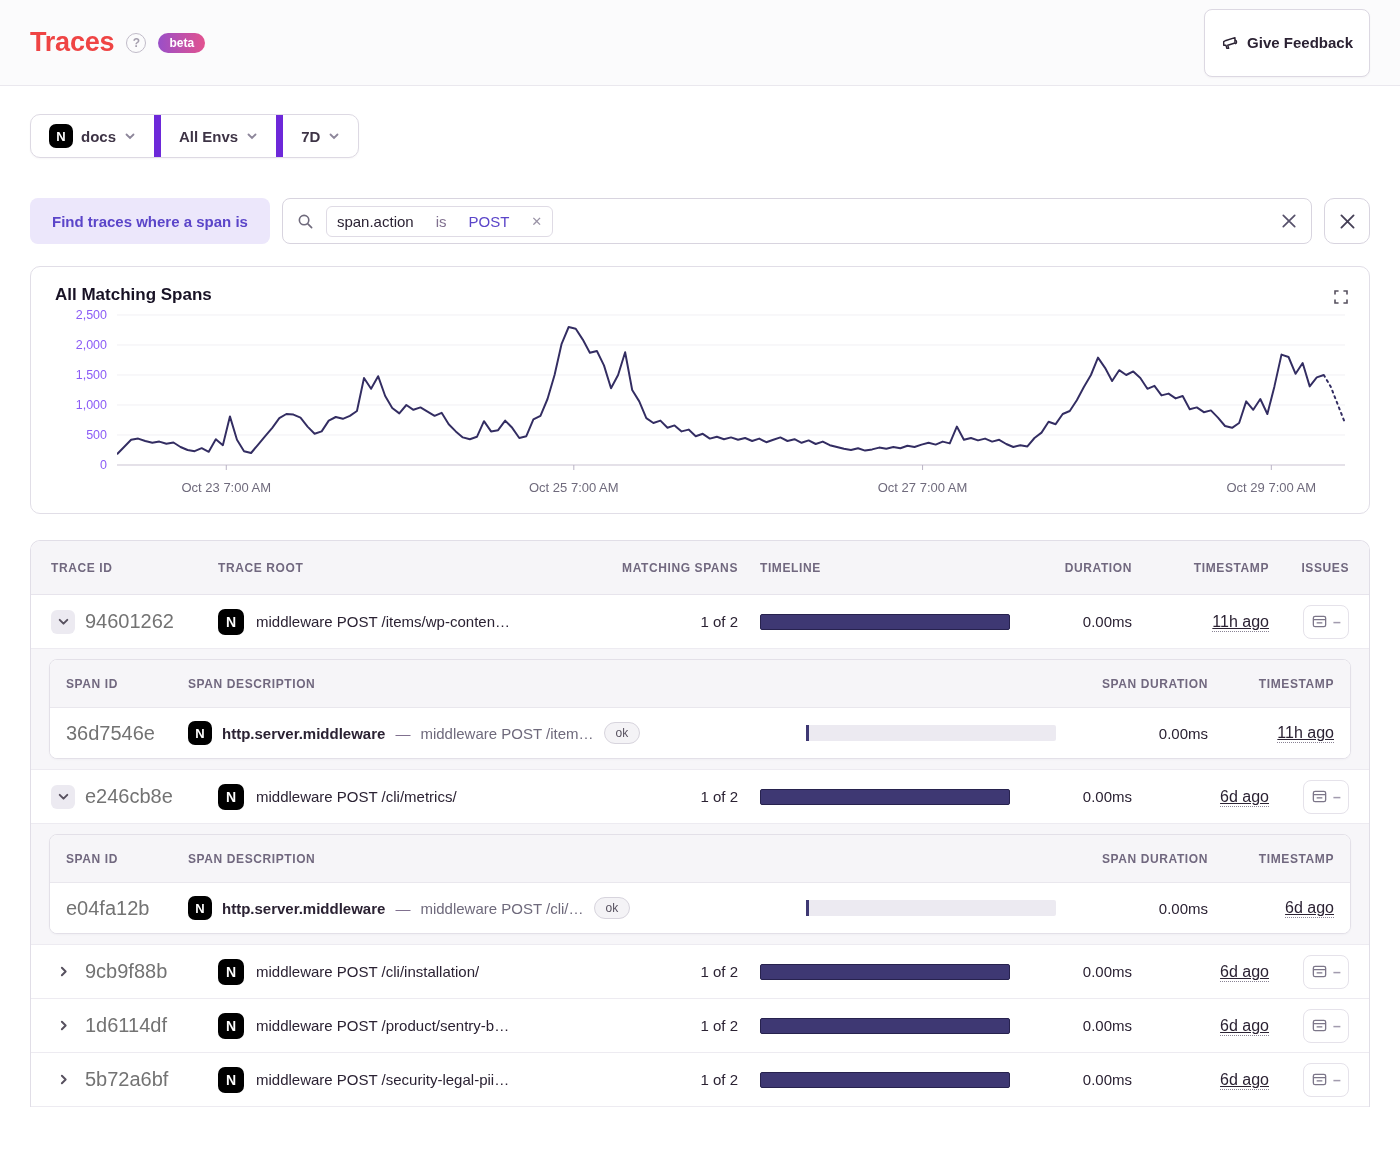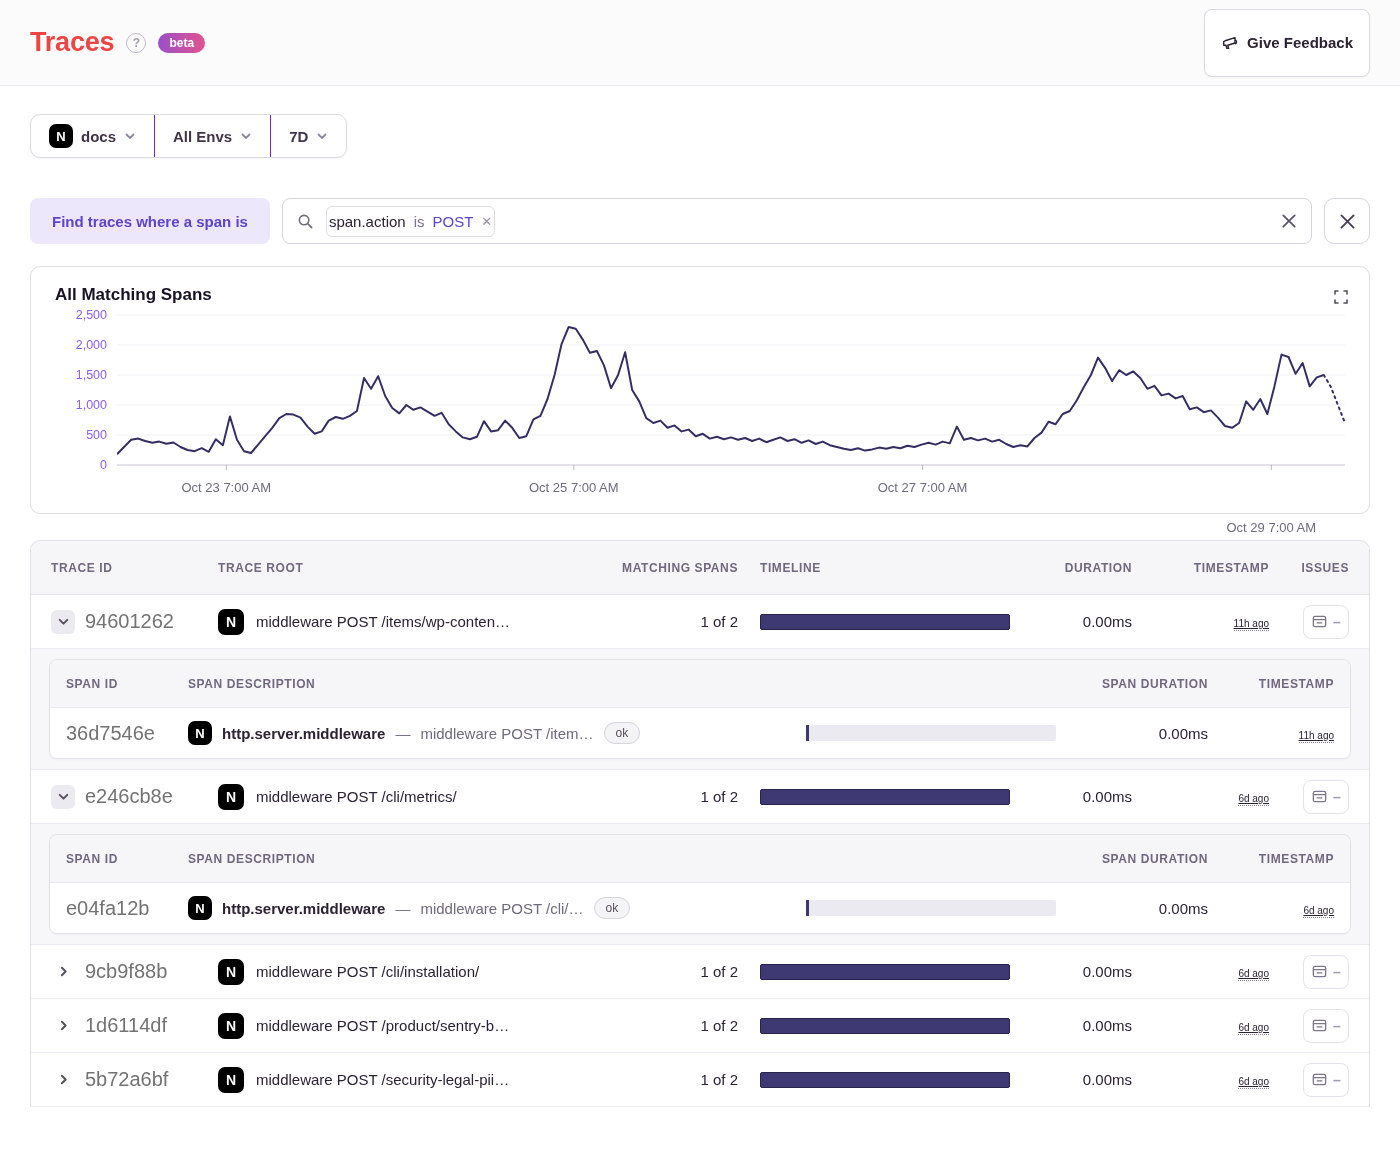--- a/index.html
+++ b/index.html
@@ -21,35 +21,35 @@
   .feedback-btn { padding:24px 16px; box-shadow:0 1px 2px rgba(40,30,60,.04); }
 
   .content { padding:0 30px; }
 
   
   .filter-bar { margin-top:28px; display:inline-flex; align-items:stretch;
     border:1px solid #ddd9e3; border-radius:10px; background:#fff; height:44px;
     box-shadow:0 1px 2px rgba(40,30,60,.04); }
   .filter-seg { display:flex; align-items:center; gap:8px; padding:0 18px; font-size:15px;
     font-weight:600; color:#3e3446; cursor:pointer; }
-  .filter-seg + .filter-seg { border-left:1px solid #6d28d9; }
+  .filter-seg + .filter-seg { border-left:7px solid #6d28d9; }
   .nlogo { background:#000; color:#fff; border-radius:7px; display:flex; align-items:center;
     justify-content:center; font-weight:700; }
   .nlogo.sm { width:24px; height:24px; font-size:13px; }
   .nlogo.md { width:26px; height:26px; font-size:14px; }
   .chev-down { color:#8d869a; }
 
   
   .query-row { margin-top:40px; display:flex; align-items:center; gap:12px; }
   .where-pill { background:#ece7fb; color:#5b45c9; font-weight:700; font-size:15px;
     border-radius:8px; display:flex; align-items:center; padding:0 22px; height:46px; }
   .searchbox { flex:1; height:46px; border:1px solid #d8d4df; border-radius:8px;
     display:flex; align-items:center; padding:0 14px; gap:12px; background:#fff; }
-  .token { display:inline-flex; align-items:center; gap:8px; border:1px solid #dfdbe5;
-    border-radius:6px; padding:6px 2px; font-size:15px; background:#fff; cursor:default; }
+  .token { display:inline-flex; align-items:center; gap:22px; border:1px solid #dfdbe5;
+    border-radius:6px; padding:6px 10px; font-size:15px; background:#fff; cursor:default; }
   .token .tk-key { color:#2b2233; }
   .token .tk-op { color:#80708f; }
   .token .tk-val { color:var(--accent); }
   .tk-x { color:#9a93a6; font-size:13px; cursor:pointer; }
   .search-spacer { flex:1; }
   .icon-btn { background:none; border:none; cursor:pointer; display:flex; align-items:center; }
   .close-square { width:46px; height:46px; border:1px solid #d8d4df; border-radius:10px;
     background:#fff; display:flex; align-items:center; justify-content:center; cursor:pointer; }
   .add-span-btn { margin-top:14px; padding:8px 16px; font-size:15px; }
 
@@ -82,21 +82,21 @@
   .chev-btn { width:24px; height:24px; border:none; background:transparent; border-radius:6px;
     display:flex; align-items:center; justify-content:center; cursor:pointer; color:#57515f; flex:none; }
   .chev-btn.open { background:#eceaf1; }
   .link { color:#737373; font-size:20px; text-decoration:none; cursor:pointer; white-space:nowrap; }
   .root-cell { display:flex; align-items:center; gap:12px; min-width:0; font-size:15px; color:#2b2233; }
   .root-text { white-space:nowrap; overflow:hidden; text-overflow:ellipsis; }
   .num-cell { font-size:15px; text-align:right; }
   .bar-full { height:16px; background:var(--navy); border:1px solid #27224e; border-radius:2px; width:100%; }
   .bar-span { height:16px; background:#eceaf1; border-radius:2px; width:100%; position:relative; }
   .bar-span::before { content:""; position:absolute; left:0; top:0; bottom:0; width:3px; background:var(--navy); }
-  .ts-val { font-size:10px; text-decoration:underline; border-bottom:1px dotted #8a8395; padding-bottom:1px; }
+  .ts-val { font-size:16px; text-decoration:underline; border-bottom:1px dotted #8a8395; padding-bottom:1px; }
   .issues-cell { display:flex; justify-content:flex-end; }
   .issues-btn { width:46px; height:34px; border:1px solid #e5e2ea; border-radius:8px; background:#fff;
     display:flex; align-items:center; justify-content:center; gap:5px; cursor:pointer; color:#7c7689; }
   .issues-dash { color:#a29bae; font-size:14px; font-weight:700; line-height:1; }
 
   
   .expanded-zone { background:#f7f6f9; border-bottom:1px solid #edebf1; padding:10px 18px; }
   .sub-card { background:#fff; border:1px solid #e3e0e8; border-radius:8px; overflow:hidden;
     box-shadow:0 1px 2px rgba(40,30,60,.03); }
   .sub-grid { display:grid; grid-template-columns:100px minmax(0,1fr) 250px 130px 104px;
@@ -222,21 +222,21 @@
             <line x1="1179.7" y1="156" x2="1179.7" y2="161" stroke="#b9b2c4" stroke-width="1"></line>
             <polyline points="0,145.2 7.212643678160919,138.0 14.425287356321839,130.8 21.637931034482758,129.6 28.850574712643677,132.0 36.0632183908046,133.8 43.275862068965516,132.6 50.48850574712644,134.7 57.701149425287355,133.5 64.91379310344827,138.0 72.1264367816092,141.0 79.33908045977012,142.2 86.55172413793103,139.2 93.76436781609196,142.8 100.97701149425288,130.2 108.1896551724138,136.2 115.40229885057471,107.4 122.61494252873564,130.8 129.82758620689654,142.2 137.04022988505747,144.0 144.2528735632184,135.6 151.46551724137933,127.2 158.67816091954023,118.8 165.89080459770116,109.2 173.10344827586206,105.0 180.31609195402297,105.6 187.52873563218392,108.6 194.74137931034483,117.6 201.95402298850576,124.8 209.16666666666666,122.4 216.3793103448276,111.6 223.59195402298852,108.0 230.80459770114942,109.8 238.01724137931032,106.8 245.22988505747128,102.0 252.44252873563218,69.0 259.6551724137931,79.8 266.867816091954,67.2 274.08045977011494,87.0 281.2931034482759,99.0 288.5057471264368,104.4 295.7183908045977,96.0 302.93103448275866,100.8 310.14367816091954,98.4 317.35632183908046,102.6 324.5689655172414,106.8 331.7816091954023,103.8 338.9942528735632,115.2 346.2068965517241,122.4 353.41954022988506,128.4 360.63218390804593,130.2 367.84482758620686,127.8 375.05747126436785,112.2 382.2701149425288,122.4 389.48275862068965,121.2 396.6954022988506,111.6 403.9080459770115,118.8 411.1206896551724,129.0 418.3333333333333,127.2 425.54597701149424,110.4 432.7586206896552,106.8 439.9712643678161,90.0 447.18390804597703,66.0 454.3965517241379,34.8 461.60919540229884,18.0 468.82183908045977,19.8 476.03448275862064,30.6 483.24712643678157,43.8 490.45977011494256,42.0 497.6724137931035,56.4 504.88505747126436,79.2 512.0977011494252,66.0 519.3103448275862,43.2 526.5229885057471,81.0 533.735632183908,92.4 540.948275862069,109.2 548.1609195402299,114.0 555.3735632183908,111.6 562.5862068965517,118.8 569.7988505747127,116.4 577.0114942528736,122.4 584.2241379310344,120.6 591.4367816091954,127.2 598.6494252873563,124.8 605.8620689655173,129.6 613.0747126436781,127.8 620.2873563218391,130.2 627.5,128.4 634.7126436781609,130.8 641.9252873563219,129.0 649.1379310344828,132.0 656.3505747126436,129.6 663.5632183908046,133.2 670.7758620689655,130.8 677.9885057471264,128.4 685.2011494252874,132.0 692.4137931034483,130.2 699.6264367816093,133.8 706.8390804597701,131.4 714.051724137931,135.0 721.2643678160919,132.6 728.4770114942529,136.2 735.6896551724137,138.0 742.9022988505748,139.8 750.1149425287357,141.0 757.3275862068965,139.2 764.5402298850576,141.6 771.7528735632184,140.4 778.9655172413793,138.6 786.1781609195401,139.8 793.3908045977012,138.0 800.6034482758621,139.2 807.816091954023,136.8 815.028735632184,138.0 822.2413793103448,135.6 829.4540229885058,133.8 836.6666666666666,135.6 843.8793103448276,132.6 851.0919540229885,134.4 858.3045977011494,117.6 865.5172413793103,130.8 872.7298850574713,129.0 879.9425287356322,131.4 887.155172413793,129.6 894.3678160919541,132.6 901.5804597701149,130.8 908.7931034482758,135.0 916.0057471264369,138.0 923.2183908045977,136.2 930.4310344827587,137.4 937.6436781609195,129.0 944.8563218390805,123.6 952.0689655172413,112.8 959.2816091954023,115.2 966.4942528735631,105.0 973.7068965517242,102.0 980.9195402298851,91.2 988.1321839080459,78.0 995.344827586207,66.0 1002.5574712643678,48.6 1009.7701149425287,58.8 1016.9827586206897,72.0 1024.1954022988505,61.2 1031.4080459770116,66.0 1038.6206896551723,62.4 1045.8333333333335,69.0 1053.0459770114942,79.8 1060.2586206896551,76.8 1067.471264367816,86.4 1074.683908045977,84.6 1081.896551724138,89.4 1089.1091954022988,87.0 1096.3218390804598,100.2 1103.5344827586207,98.4 1110.7471264367816,103.2 1117.9597701149426,101.4 1125.1724137931035,108.6 1132.3850574712644,117.0 1139.5977011494253,118.8 1146.8103448275863,114.0 1154.0229885057472,92.4 1161.2356321839081,100.8 1168.4482758620688,90.0 1175.66091954023,105.0 1182.8735632183907,77.4 1190.0862068965516,45.6 1197.2988505747126,48.0 1204.5114942528735,64.8 1211.7241379310346,54.0 1218.9367816091954,77.4 1226.1494252873563,68.4 1233.3620689655172,66.0" fill="none" stroke="#332d62" stroke-width="2" stroke-linejoin="round"></polyline>
             <polyline points="1233.3620689655172,66.0 1240.5747126436781,78.0 1247.787356321839,96.0 1255,114.0" fill="none" stroke="#332d62" stroke-width="2" stroke-dasharray="2 4" stroke-linecap="round"></polyline>
           </svg>
       </div>
     </div>
     <div class="x-axis" id="x-axis">
         <div class="x-label" style="left: 8.9%;">Oct 23 7:00 AM</div>
         <div class="x-label" style="left: 37.2%;">Oct 25 7:00 AM</div>
         <div class="x-label" style="left: 65.6%;">Oct 27 7:00 AM</div>
-        <div class="x-label" style="left: 94%; margin-top: 40px;">Oct 29 7:00 AM</div>
+        <div class="x-label" style="left: 94%;">Oct 29 7:00 AM</div>
       </div>
   </div>
 
   
   <div class="card table-card">
     <div class="trace-grid thead">
       <div class="th">TRACE ID</div>
       <div class="th">TRACE ROOT</div>
       <div class="th t-right">MATCHING SPANS</div>
       <div class="th">TIMELINE</div>

